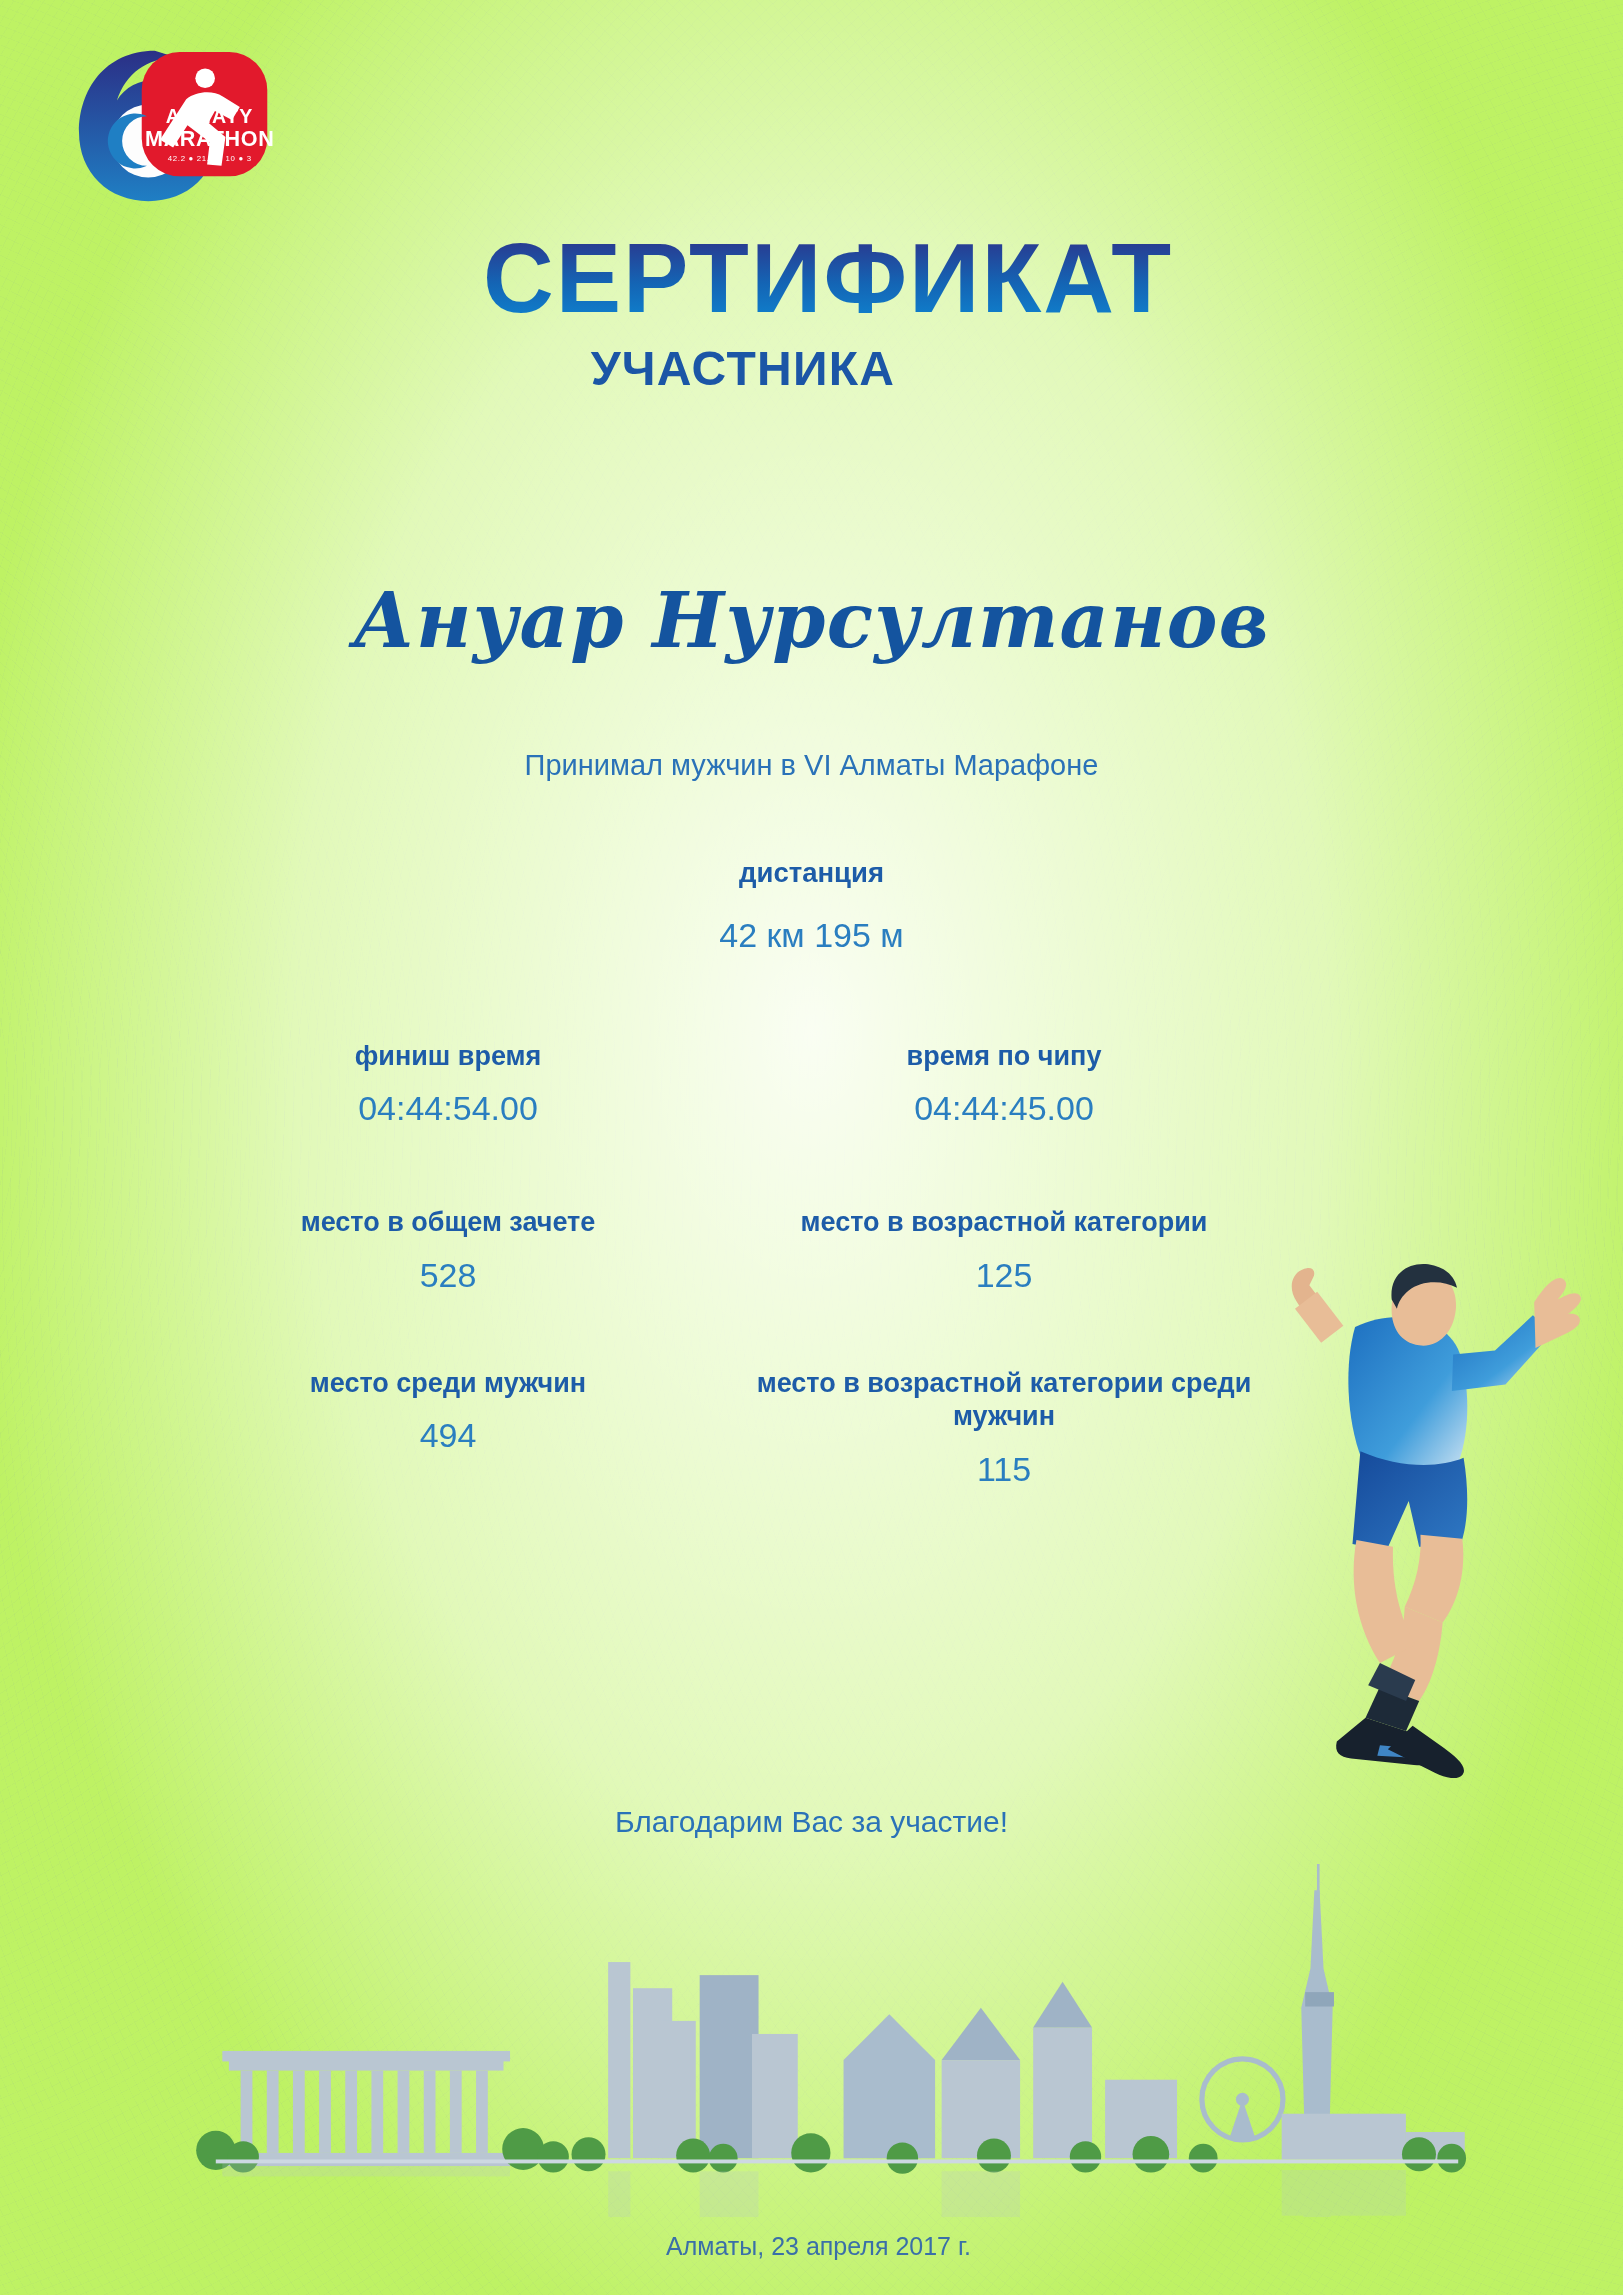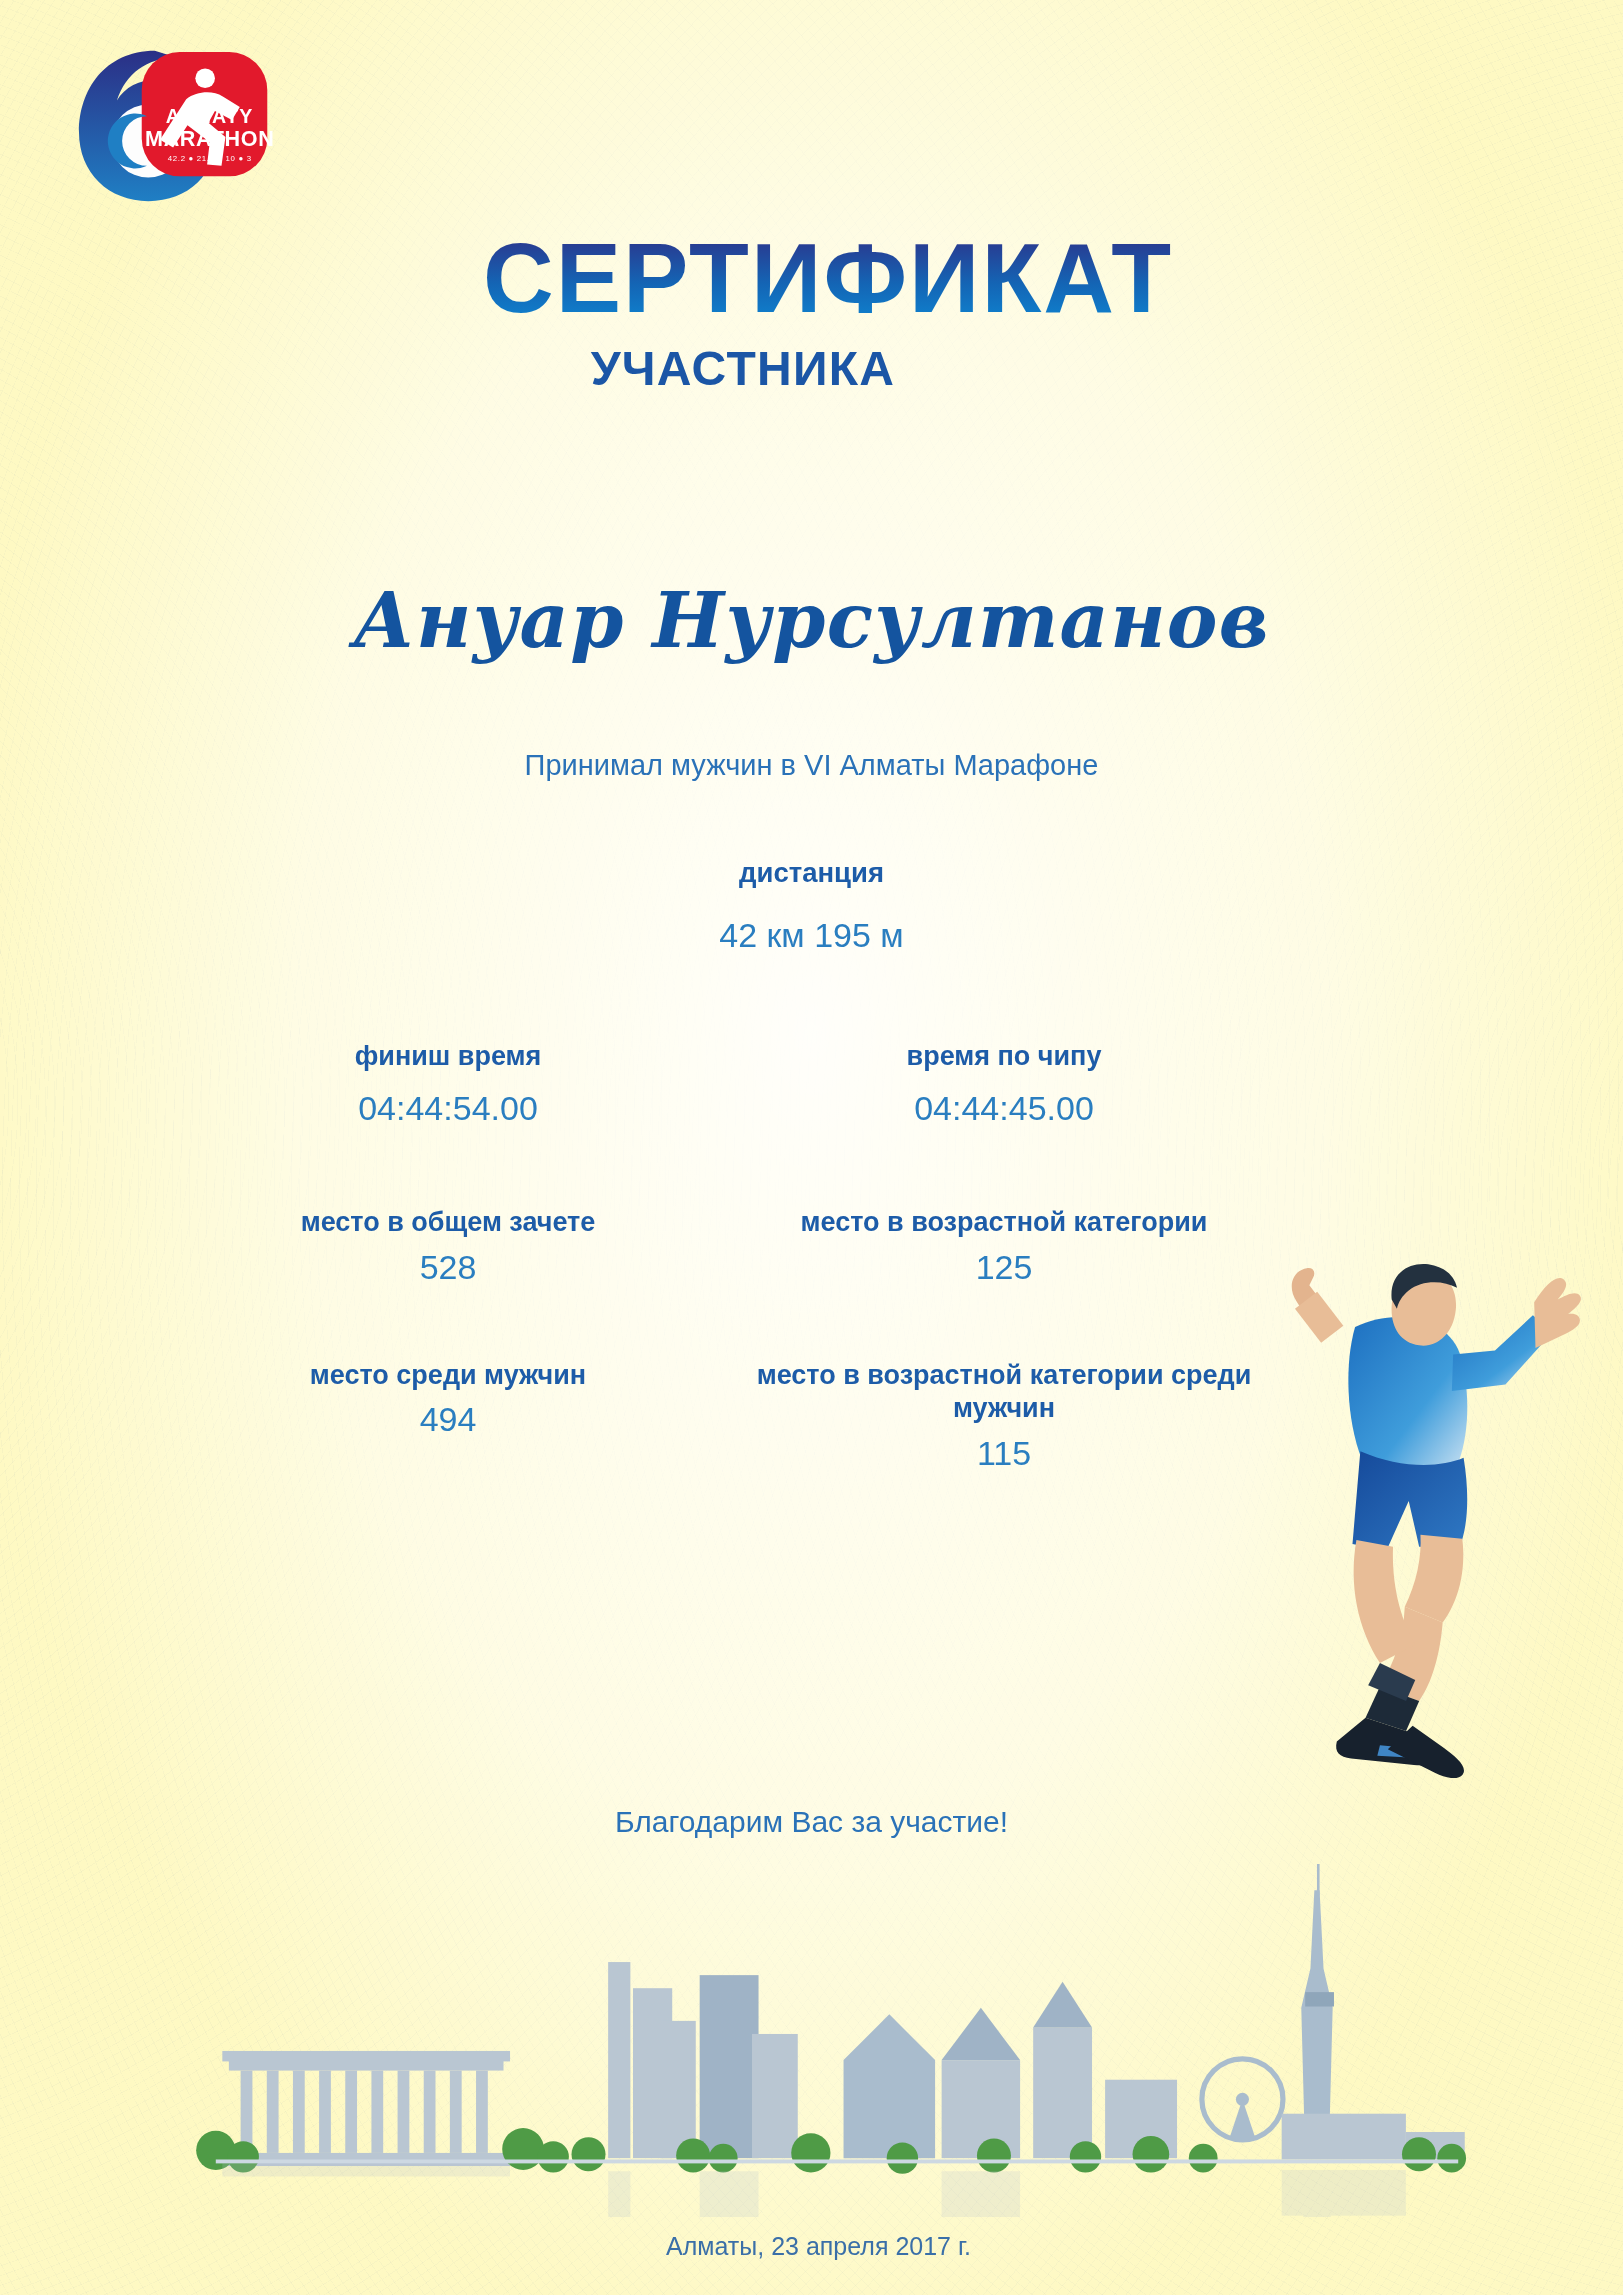--- a/index.html
+++ b/index.html
@@ -8,21 +8,21 @@
     background: #ffffff;
   }
   body {
     font-family: "Liberation Sans", sans-serif;
   }
 
   .page {
     position: relative;
     width: 1623px;
     height: 2295px;
-    background: #fef9c3;
+    background: #bef264;
     overflow: hidden;
   }
 
   
   .bg-arcs {
     position: absolute;
     inset: 0;
     background:
       repeating-radial-gradient(circle at 118% 52%,
         rgba(120,140,170,0.055) 0px,
@@ -157,21 +157,21 @@
   }
   .stat-label {
     font-size: 27px;
     font-weight: bold;
     color: #1d5ca8;
     line-height: 1.25;
   }
   .stat-value {
     font-size: 34px;
     color: #2a7ec0;
-    margin-top: 8px;
+    margin-top: 16px;
   }
   .row-times .stat-value { margin-top: 15px; }
   .row-gap-a { margin-bottom: 78px; }
   .row-gap-b { margin-bottom: 72px; }
 
   
   .thanks {
     position: absolute;
     left: 0; right: 0;
     top: 1805px;

